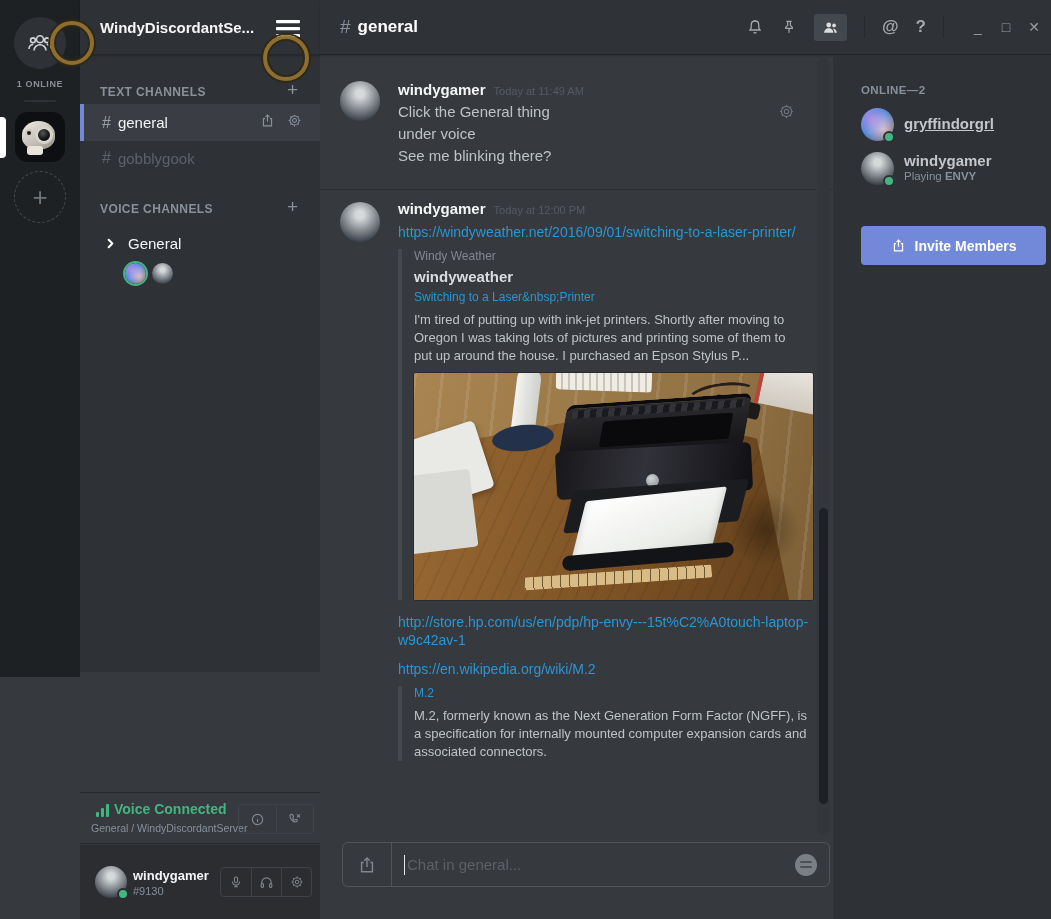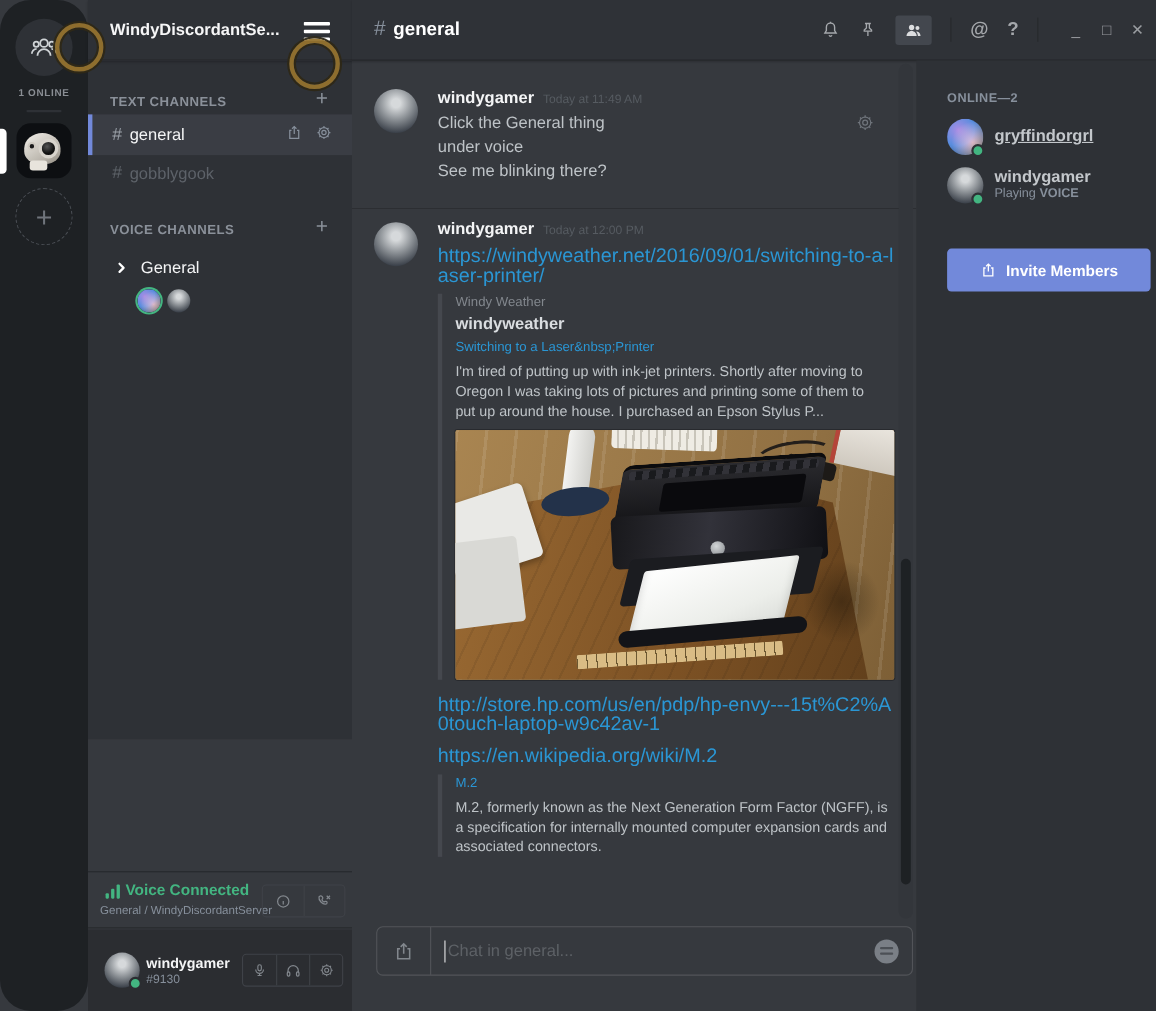--- a/index.html
+++ b/index.html
@@ -9,21 +9,21 @@
     --embed-bar:#45484e; --ring-gold:#94722e;
   }
   *{margin:0;padding:0;box-sizing:border-box;}
   html,body{width:1051px;height:919px;overflow:hidden;}
   body{font-family:"Liberation Sans",sans-serif;background:var(--bg-chat);position:relative;
        -webkit-font-smoothing:antialiased;color:var(--text-normal);}
   .abs{position:absolute;}
   svg{display:block;}
 
   
-  .server-col{left:0;top:0;width:80px;height:919px;background:var(--bg-darkest);border-radius:28px;}
+  .server-col{left:0;top:0;width:80px;height:677px;background:var(--bg-darkest);}
   .friends-btn{left:14px;top:17px;width:52px;height:52px;border-radius:50%;background:#2e3136;
     display:flex;align-items:center;justify-content:center;color:#cfd3d6;cursor:pointer;}
   .online-count{left:0;top:79px;width:80px;text-align:center;font-size:9px;letter-spacing:.6px;
     color:#8a8e94;font-weight:bold;}
   .col-divider{left:24px;top:100px;width:32px;height:2px;background:#2e3136;border-radius:1px;}
   .server-pill{left:0;top:117px;width:6px;height:41px;background:#fff;border-radius:0 4px 4px 0;}
   .server-icon{left:15px;top:112px;width:50px;height:50px;border-radius:13px;background:#0d0f12;
     overflow:hidden;cursor:pointer;}
   .skull-head{position:absolute;left:7px;top:9px;width:33px;height:28px;border-radius:55% 55% 45% 45%;
     background:linear-gradient(145deg,#f2efe9,#b9b4ab 70%,#8d887e);}
@@ -103,21 +103,21 @@
   .msg{position:relative;}
   .msg1{padding:26px 20px 22px 78px;border-bottom:1px solid rgba(0,0,0,.18);}
   .msg2{padding:10px 20px 0 78px;}
   .msg-avatar{position:absolute;left:20px;width:40px;height:40px;border-radius:50%;cursor:pointer;}
   .msg1 .msg-avatar{top:26px;} .msg2 .msg-avatar{top:12px;}
   .msg-head{display:flex;align-items:baseline;gap:8px;margin-bottom:3px;}
   .msg-user{font-size:15px;font-weight:bold;color:#f4f5f6;cursor:pointer;}
   .msg-time{font-size:11px;color:var(--text-faint);}
   .msg-line{font-size:15px;line-height:22px;color:var(--text-normal);}
   .msg-gear{position:absolute;right:38px;top:48px;color:#6f747b;cursor:pointer;}
-  .chat-link{display:block;color:var(--link-blue);font-size:18px;line-height:18px;
+  .chat-link{display:block;color:var(--link-blue);font-size:14px;line-height:18px;
     max-width:432px;word-break:break-all;text-decoration:none;cursor:pointer;margin-top:6px;}
   .embed{margin-top:8px;border-left:4px solid var(--embed-bar);padding-left:12px;}
   .embed-provider{font-size:12px;color:#82878d;margin-bottom:5px;}
   .embed-author{font-size:15px;font-weight:bold;color:#dadde0;margin-bottom:5px;}
   .embed-title{font-size:12px;color:var(--link-blue);margin-bottom:7px;cursor:pointer;}
   .embed-desc{font-size:13px;line-height:18px;color:var(--text-normal);}
   .w1{max-width:392px;} .w2{max-width:400px;} .w3{max-width:414px;}
 
   
   .eimg{position:relative;width:399px;height:227px;margin-top:8px;border-radius:2px;
@@ -473,21 +473,21 @@
   <div class="member-row" style="top:50px;">
     <div class="mr-avatar av-gryff"></div>
     <div class="status-dot mr-dot"></div>
     <span class="mr-name" style="top:10px;text-decoration:underline;">gryffindorgrl</span>
   </div>
 
   <div class="member-row" style="top:94px;">
     <div class="mr-avatar av-windy"></div>
     <div class="status-dot mr-dot"></div>
     <span class="mr-name" style="top:3px;">windygamer</span>
-    <span class="mr-activity" style="top:21px;"><span>Playing </span><b>VOICE</b></span>
+    <span class="mr-activity" style="top:21px;"><span>Playing </span><b>ENVY</b></span>
   </div>
 
   <button class="invite-btn">
     <span>
       <svg width="15" height="15" viewBox="0 0 24 24" fill="none" stroke="#fff" stroke-width="1.9">
         <path d="M8 9H5.5v11.5h13V9H16"></path>
           <path d="M12 14V3.5"></path>
           <path d="M8.8 6.5L12 3.3l3.2 3.2"></path>
       </svg>
     </span>

